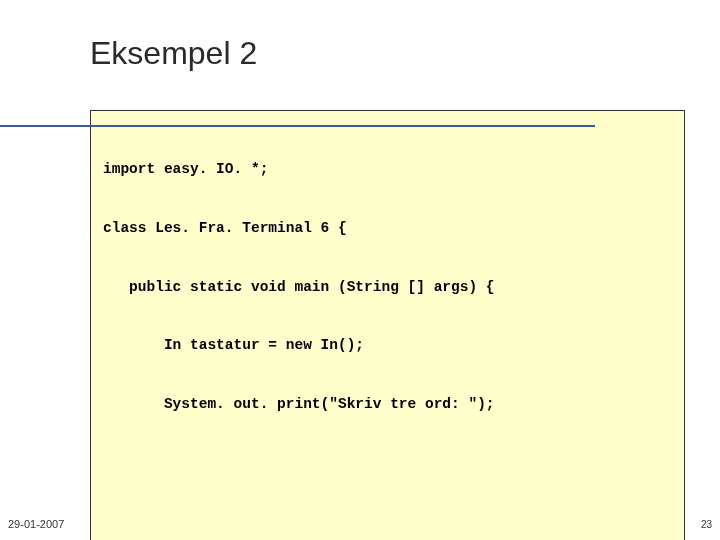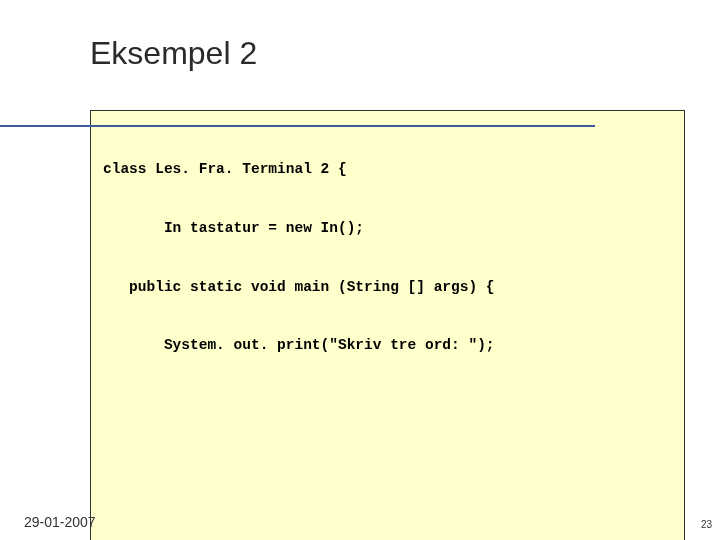--- a/index.html
+++ b/index.html
@@ -44,23 +44,23 @@
     font-size: 14.5px;
     line-height: 1.35;
     font-weight: bold;
     color: #000;
     white-space: pre;
     margin-top: 38px;
   }
   .code-line { min-height: 1.35em; }
   .footer-date {
     position: absolute;
-    left: 24px;
+    left: 8px;
     bottom: 10px;
-    font-size: 14px;
+    font-size: 11px;
     color: #333;
   }
   .footer-page {
     position: absolute;
     right: 8px;
     bottom: 10px;
     font-size: 10px;
     color: #333;
   }
 </style>
@@ -69,23 +69,24 @@
 
 <div class="slide">
 
   <div class="underline"></div>
 
   <div class="title-area">
     <h1 class="title">Eksempel 2</h1>
   </div>
 
   <div class="code-box">
-    <div class="code-line">class Les. Fra. Terminal 2 {</div>
+    <div class="code-line">import easy. IO. *;</div>
+    <div class="code-line">class Les. Fra. Terminal 6 {</div>
+    <div class="code-line">   public static void main (String [] args) {</div>
     <div class="code-line">       In tastatur = new In();</div>
-    <div class="code-line">   public static void main (String [] args) {</div>
     <div class="code-line">       System. out. print("Skriv tre ord: ");</div>
     
     
     
     
     
     
     
   </div>
 

